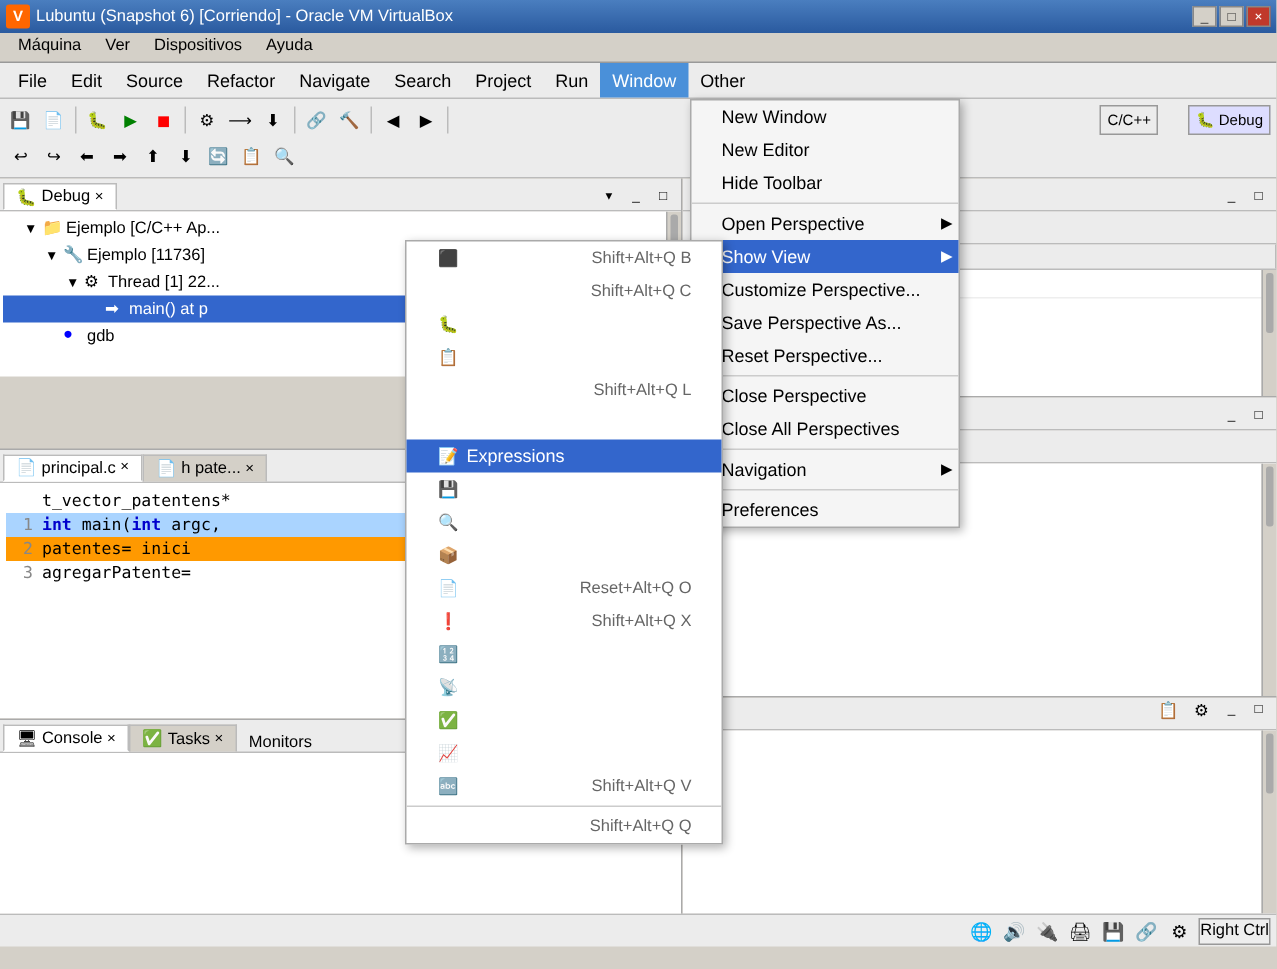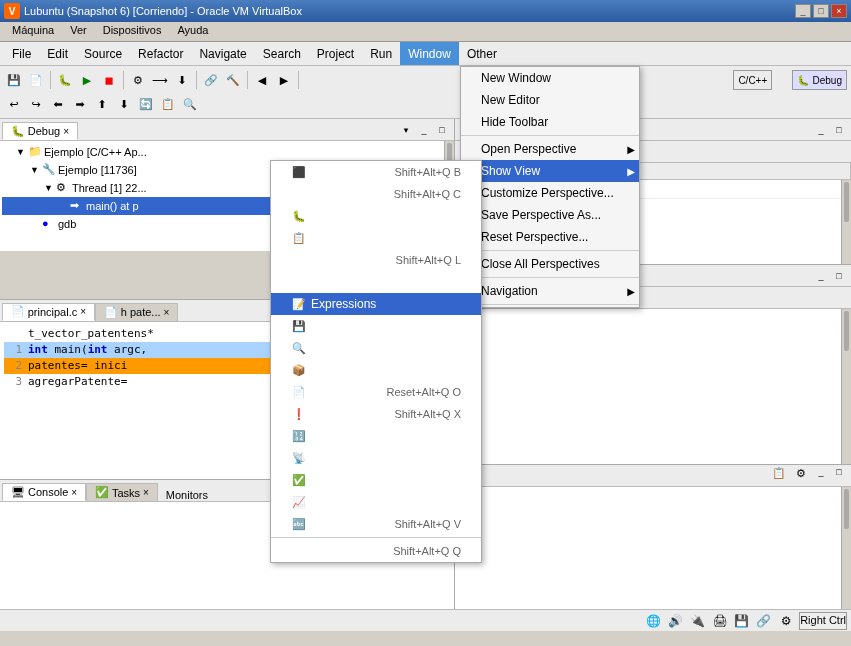--- a/index.html
+++ b/index.html
@@ -720,22 +720,28 @@
       <span>Customize Perspective...</span>
     </div>
     <div class="menu-item">
       <span>Save Perspective As...</span>
     </div>
     <div class="menu-item">
       <span>Reset Perspective...</span>
     </div>
     <div class="menu-separator"></div>
     <div class="menu-item">
+      <span>Close Perspective</span>
+    </div>
+    <div class="menu-item">
       <span>Close All Perspectives</span>
     </div>
     <div class="menu-separator"></div>
     <div class="menu-item" style="position:relative;">
       <span>Navigation</span>
       <span class="submenu-arrow">▶</span>
     </div>
     <div class="menu-separator"></div>
+    <div class="menu-item">
+      <span>Preferences</span>
+    </div>
   </div>
 </div>
 
 </body></html>

